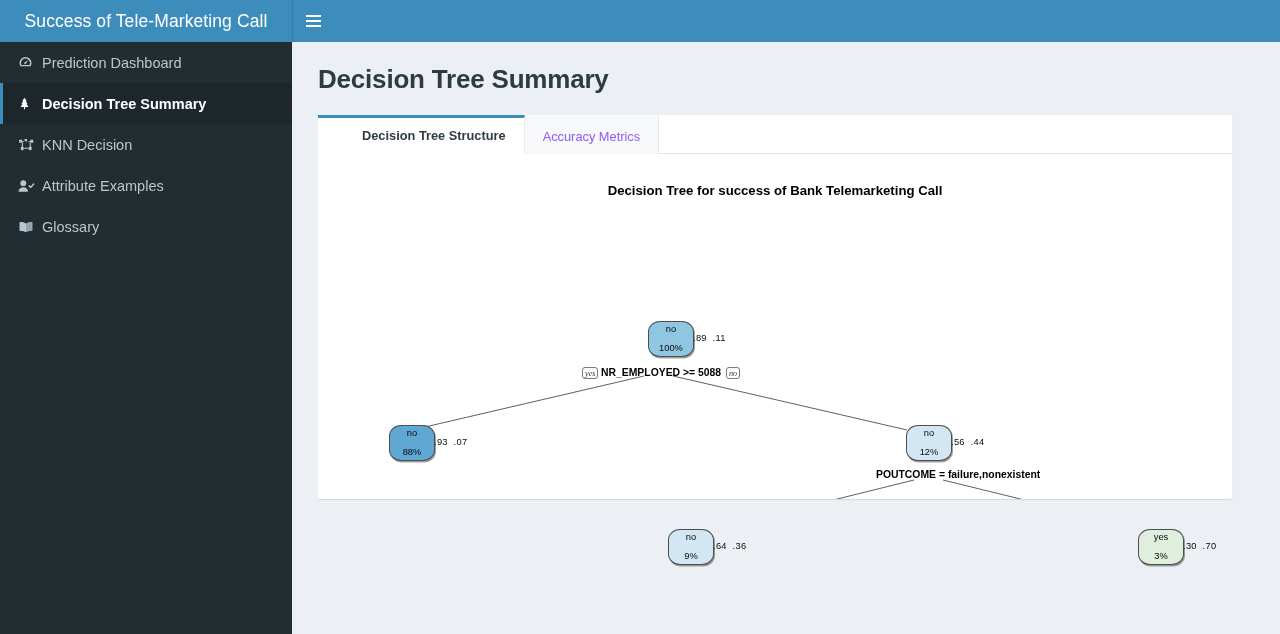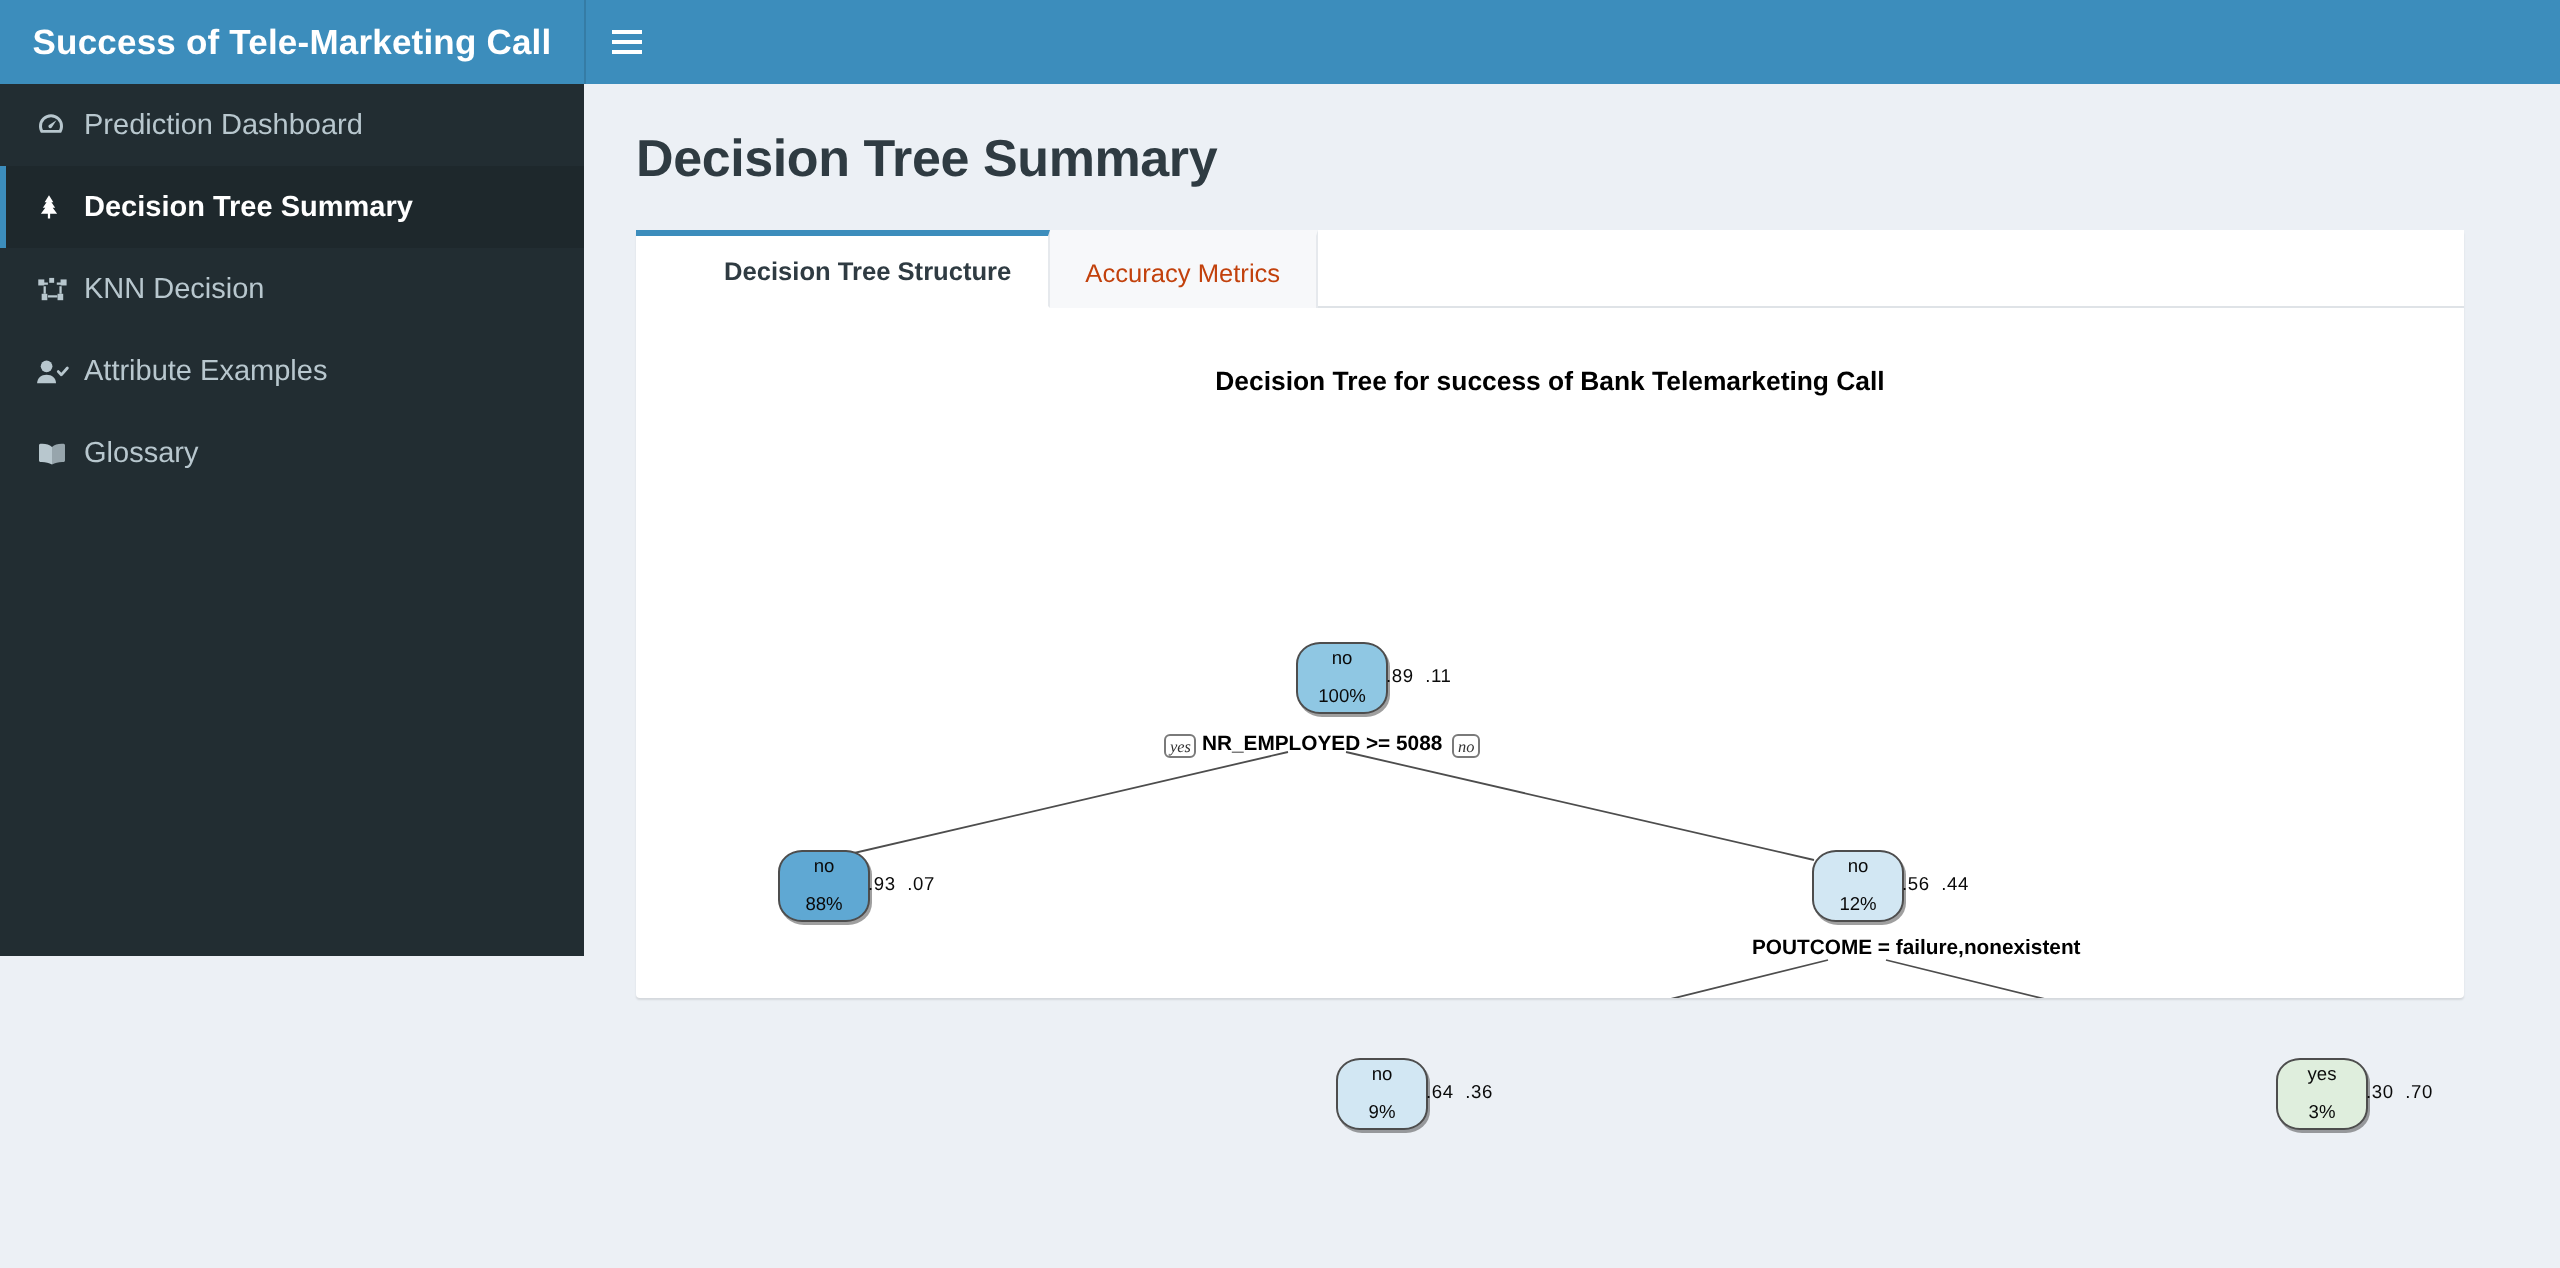--- a/index.html
+++ b/index.html
@@ -18,42 +18,41 @@
     position: absolute; top: 0; left: 0;
     width: 1280px; height: 42px;
     background: #3c8dbc;
     display: flex; align-items: stretch;
   }
   .brand {
     width: 292px; height: 42px;
     display: flex; align-items: center; justify-content: center;
     color: #ffffff; font-size: 17.5px; letter-spacing: .1px;
     background: #3c8dbc;
-    font-weight: bold;
   }
   .navbar {
     flex: 1; height: 42px;
     background: #3c8dbc;
     display: flex; align-items: center;
     border-left: 1px solid #357ca5;
   }
   .hamburger {
     width: 34px; height: 42px;
     display: flex; flex-direction: column;
     align-items: center; justify-content: center; gap: 3px;
     margin-left: 3px; cursor: pointer;
   }
   .hamburger span {
     display: block; width: 15px; height: 2px; background: #ffffff;
   }
 
   
   .sidebar {
     position: absolute; top: 42px; left: 0;
-    width: 292px; height: 436px;
+    width: 292px; height: 592px;
     background: #222d32;
     padding-top: 0;
   }
   .side-item {
     position: relative;
     height: 41px;
     display: flex; align-items: center;
     padding-left: 15px;
     color: #b8c7ce;
     font-size: 14.5px;
@@ -105,21 +104,21 @@
     height: 39px;
     border-bottom: 1px solid #dfe3e7;
     background: #ffffff;
     padding-left: 0;
   }
   .tab {
     height: 39px;
     display: flex; align-items: center;
     padding: 0 18px;
     font-size: 12.8px;
-    color: #c2410c;
+    color: #8b5cf6;
     cursor: pointer;
     border-top: 3px solid transparent;
     background: #f7f8fa;
     border-right: 1px solid #e6e9ed;
     position: relative;
   }
   .tab.active {
     background: #ffffff;
     color: #2f3b42;
     font-weight: bold;

